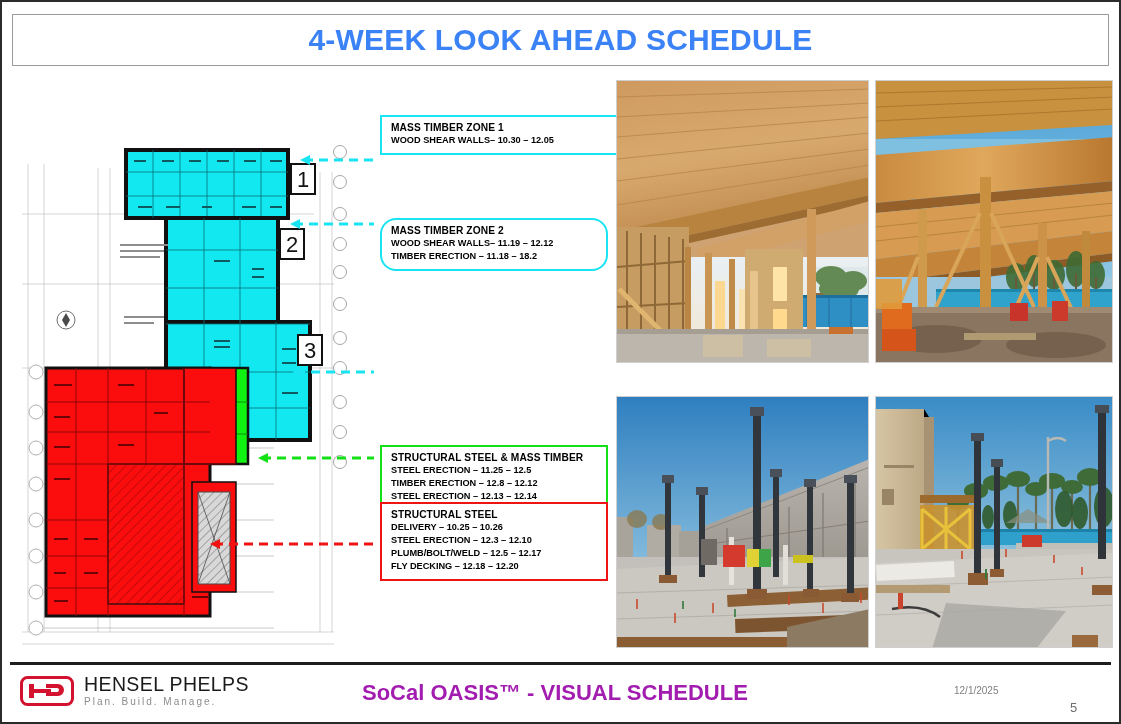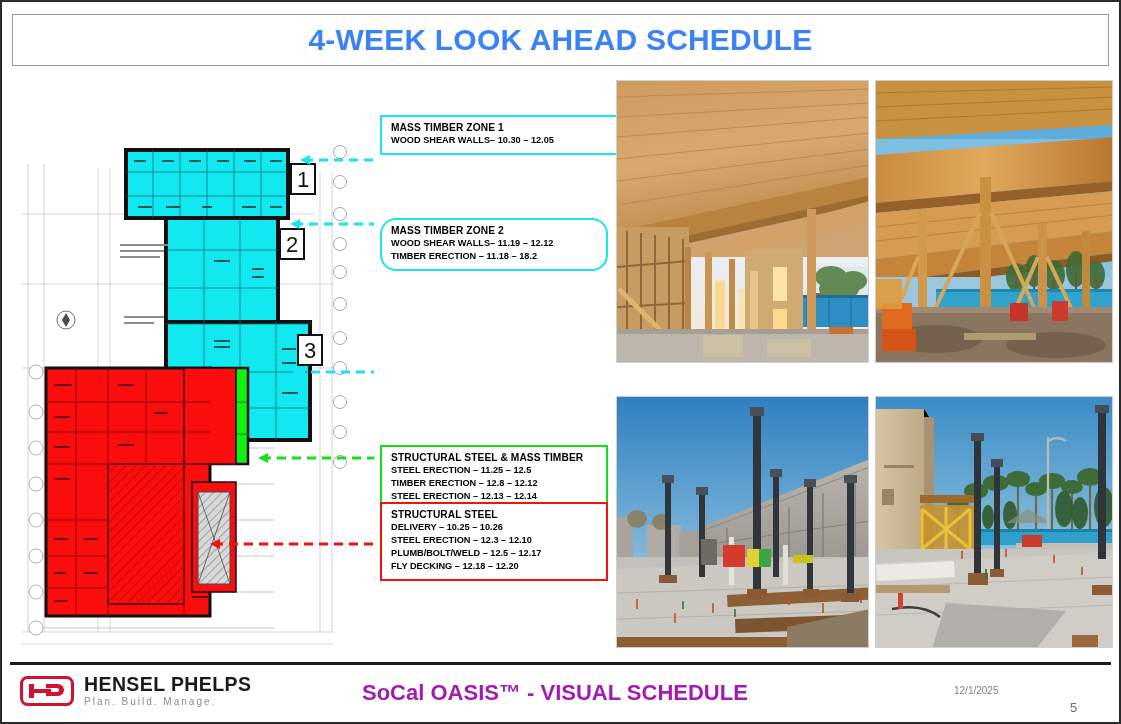--- a/index.html
+++ b/index.html
@@ -92,21 +92,21 @@
     background: #1d1d1d;
   }
   .logo-wrap {
     position: absolute;
     left: 18px; top: 672px;
     display: flex; align-items: center; gap: 10px;
   }
   .logo-mark { width: 54px; height: 30px; }
   .logo-words { display: flex; flex-direction: column; }
   .logo-name {
-    font-size: 19.5px; font-weight: bold; color: #1a1a1a;
+    font-size: 19.5px; font-weight: normal; color: #1a1a1a;
     letter-spacing: .4px; line-height: 1.05;
   }
   .logo-tag {
     font-size: 10px; color: #8c8c8c; letter-spacing: 2.0px;
     line-height: 1.2; margin-top: 2px;
   }
   .footer-title {
     position: absolute;
     left: 360px; top: 678px;
     font-size: 22px; font-weight: bold; color: #a21caf;

